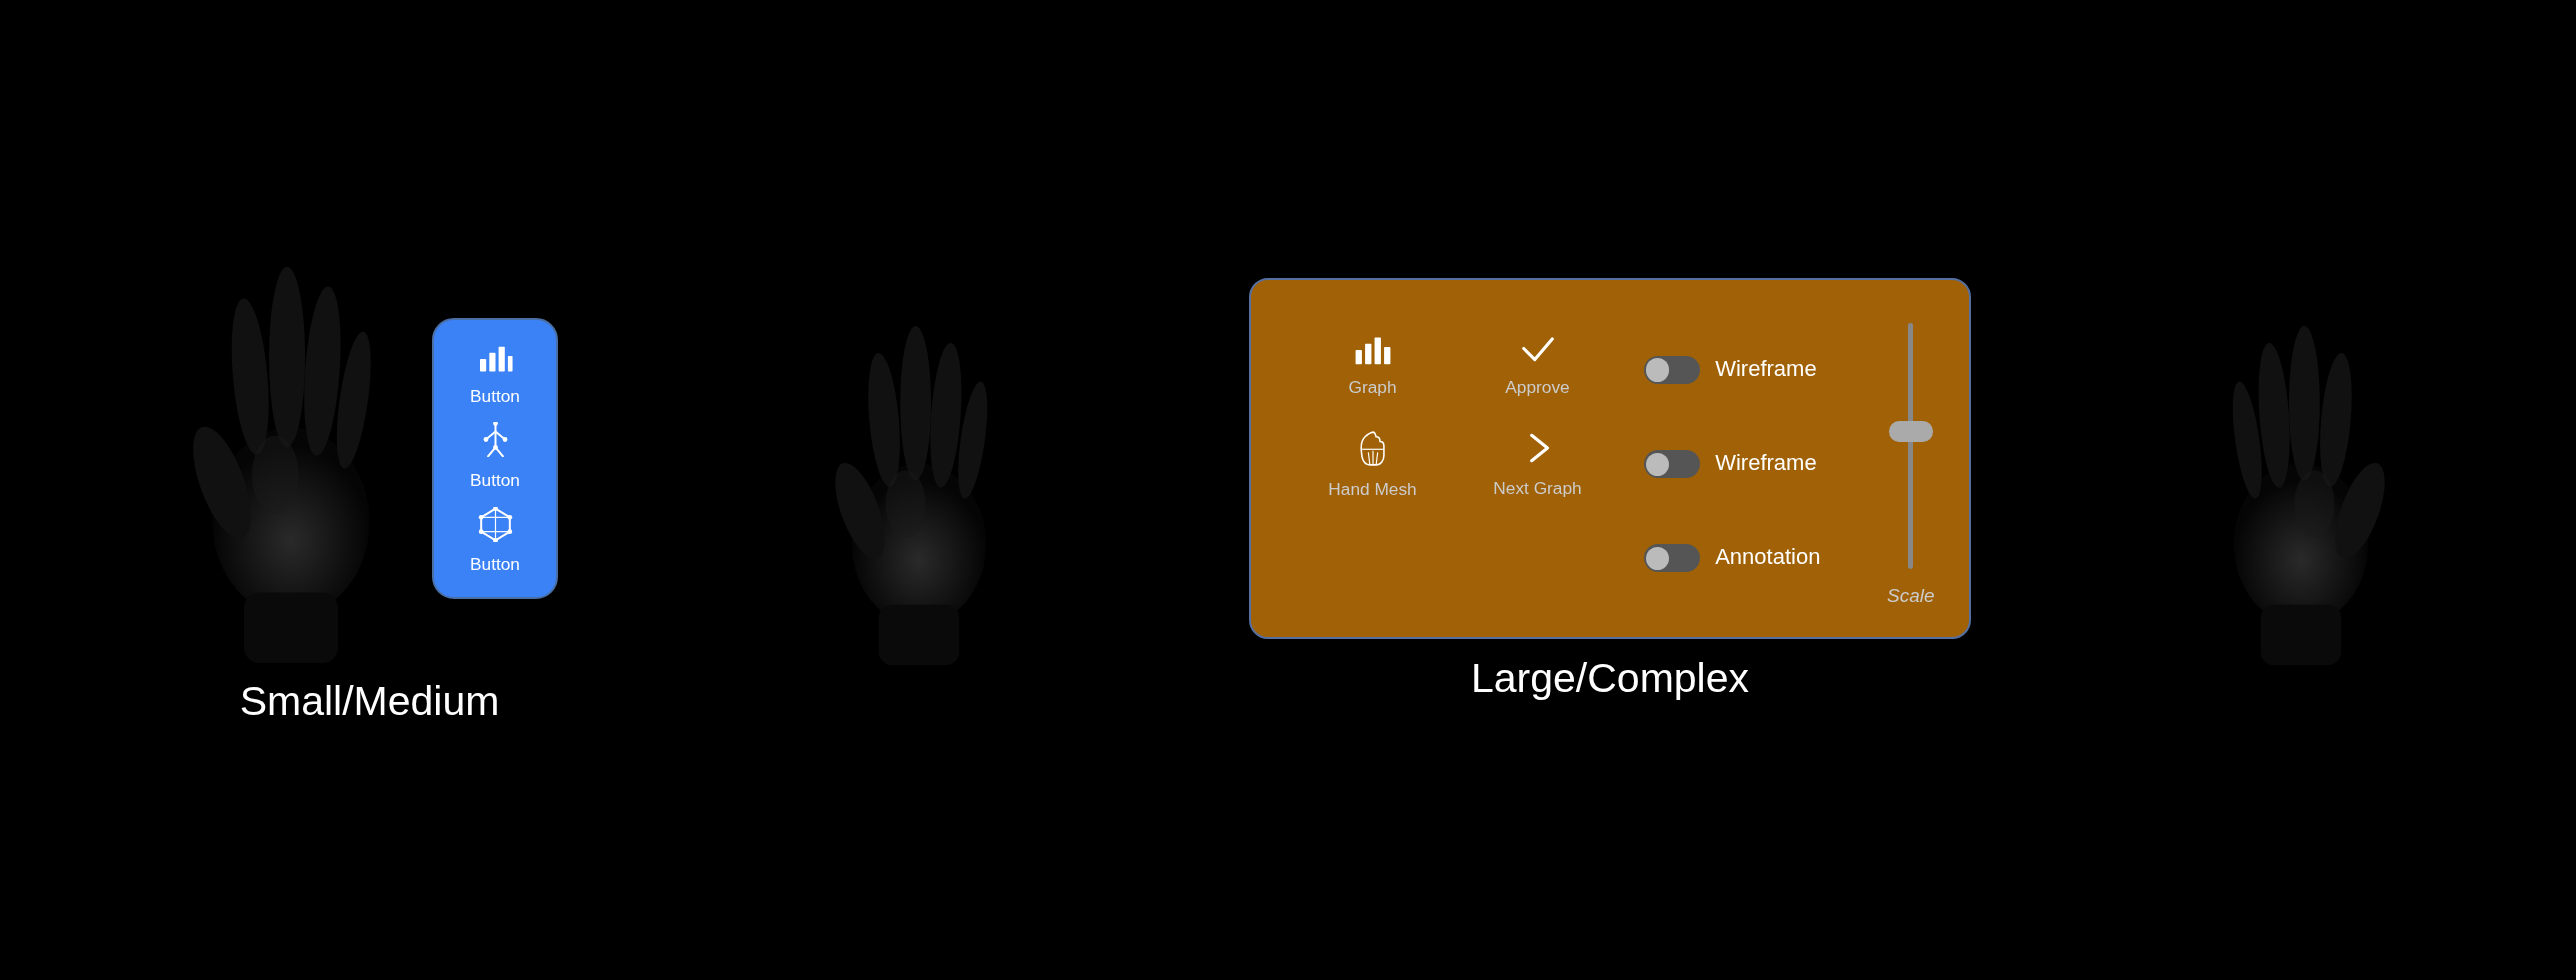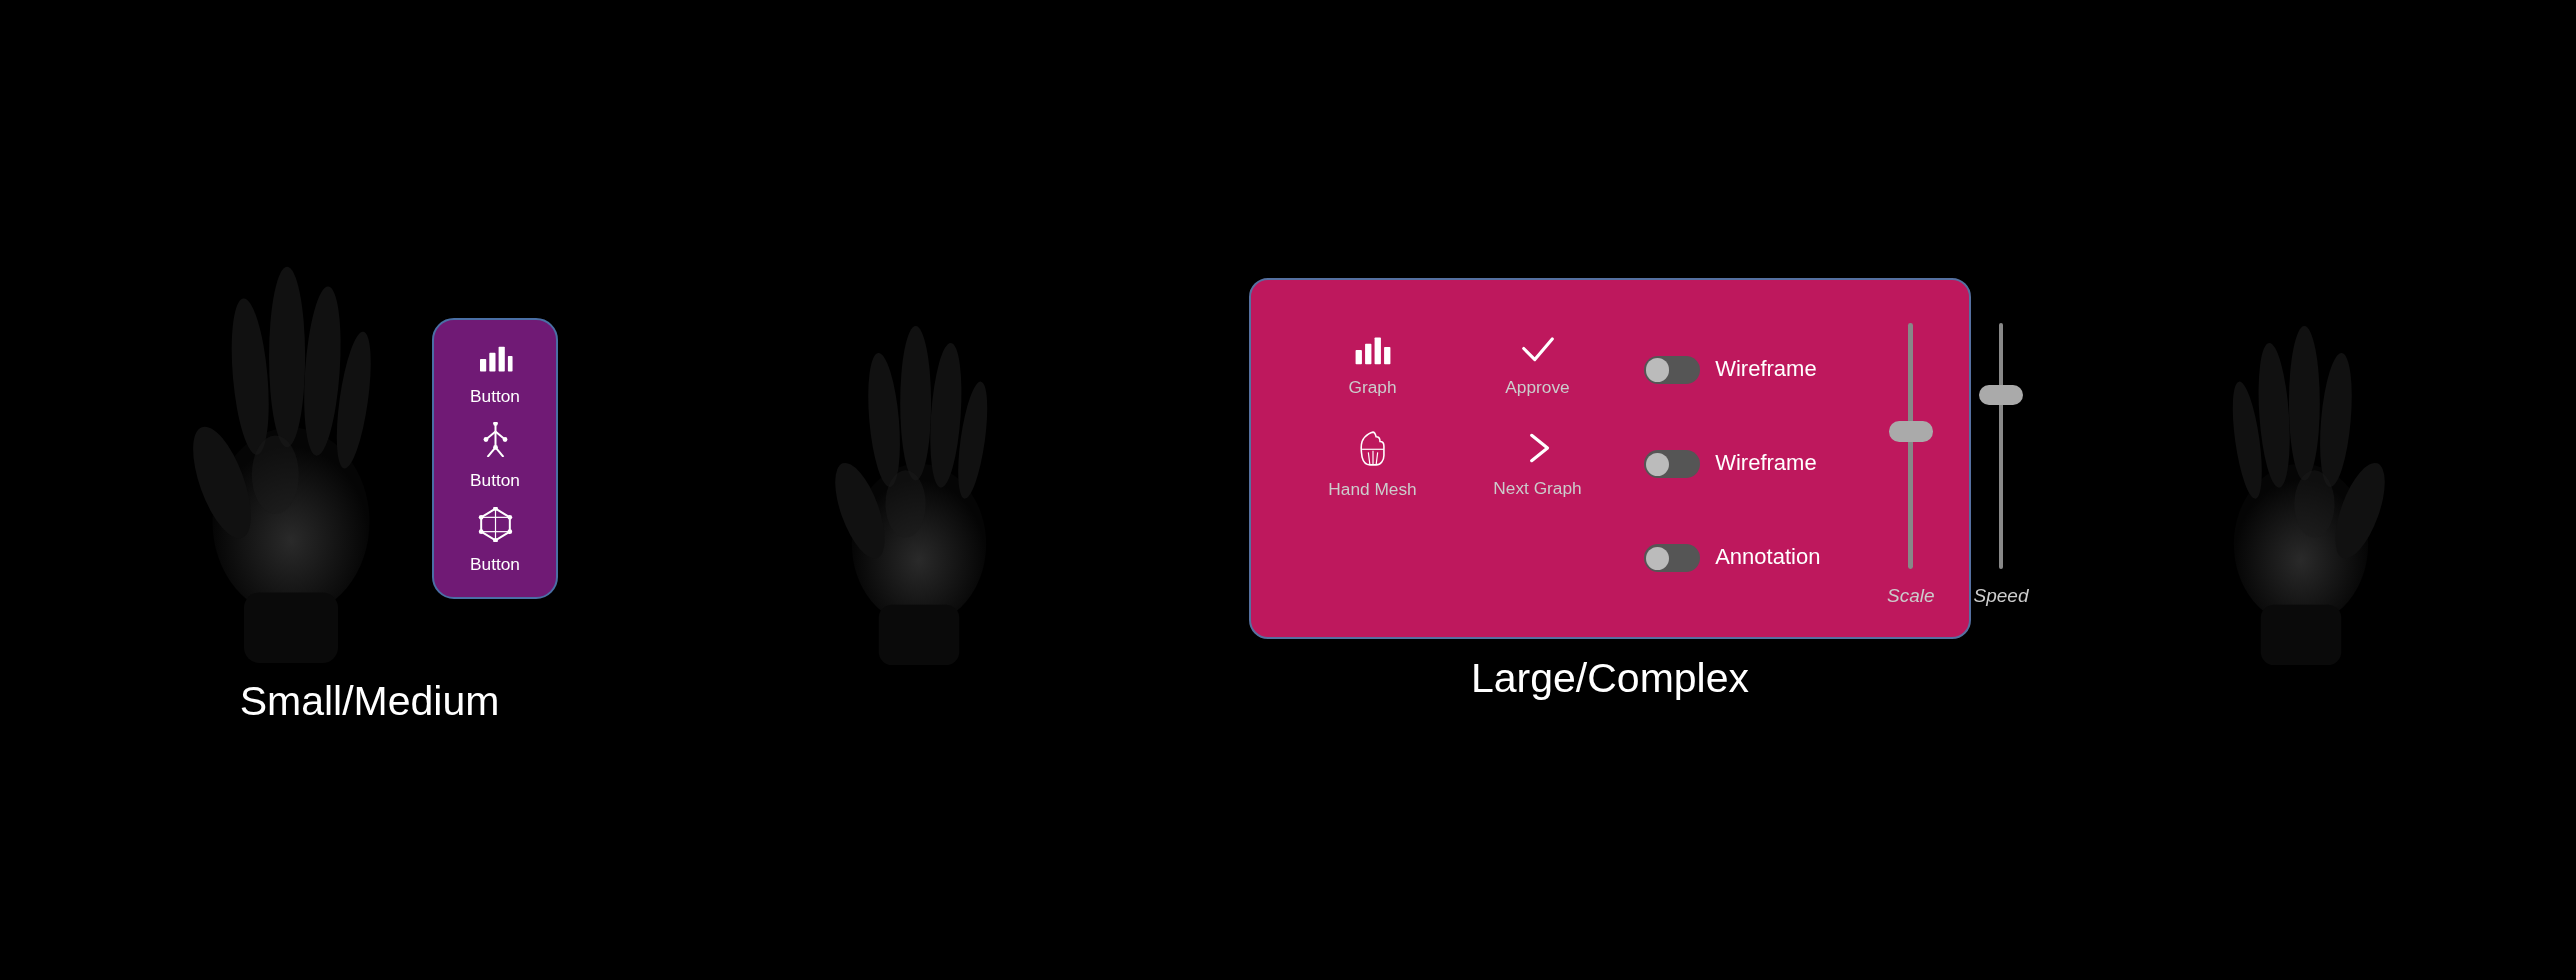--- a/index.html
+++ b/index.html
@@ -46,21 +46,21 @@
     .section-label {
       color: #fff;
       font-size: 41px;
       font-weight: 400;
       margin-top: 15.7px;
       text-align: center;
     }
 
     
     .small-panel {
-      background: #701a75;
+      background: #3b82f6;
       border: 2.4px solid #4a6fa5;
       border-radius: 22px;
       padding: 22px 15.7px;
       display: flex;
       flex-direction: column;
       gap: 15.7px;
       width: 126px;
     }
 
     .panel-btn {
@@ -200,21 +200,21 @@
     }
 
     .slider-bottom-label {
       color: #ccc;
       font-size: 19px;
       padding-bottom: 6.3px;
     }
 
     
     .lp-outer {
-      background: #be185d;
+      background: #a16207;
       border: 2.4px solid #5570a0;
       border-radius: 19px;
       padding: 35px 39px 23.5px;
       width: 722px;
       height: 361px;
       display: flex;
       flex-direction: column;
     }
   </style>
 </head>
@@ -394,26 +394,20 @@
 
         <div class="lp-right">
 
           <div class="slider-col">
             <div class="v-track" style="height:204px;">
               <div class="v-thumb" style="top: 40%;"></div>
             </div>
             <span class="slider-bottom-label">Scale</span>
           </div>
 
-          <div class="slider-col">
-            <div class="v-track" style="height:204px;">
-              <div class="v-thumb" style="top: 25%;"></div>
-            </div>
-            <span class="slider-bottom-label">Speed</span>
-          </div>
         </div>
 
       </div>
     </div>
 
     <div class="section-label">Large/Complex</div>
   </div>
 
   <svg class="hand-svg" style="width:188px;height:377px;" viewBox="0 0 280 520" xmlns="http://www.w3.org/2000/svg">
     <defs>

